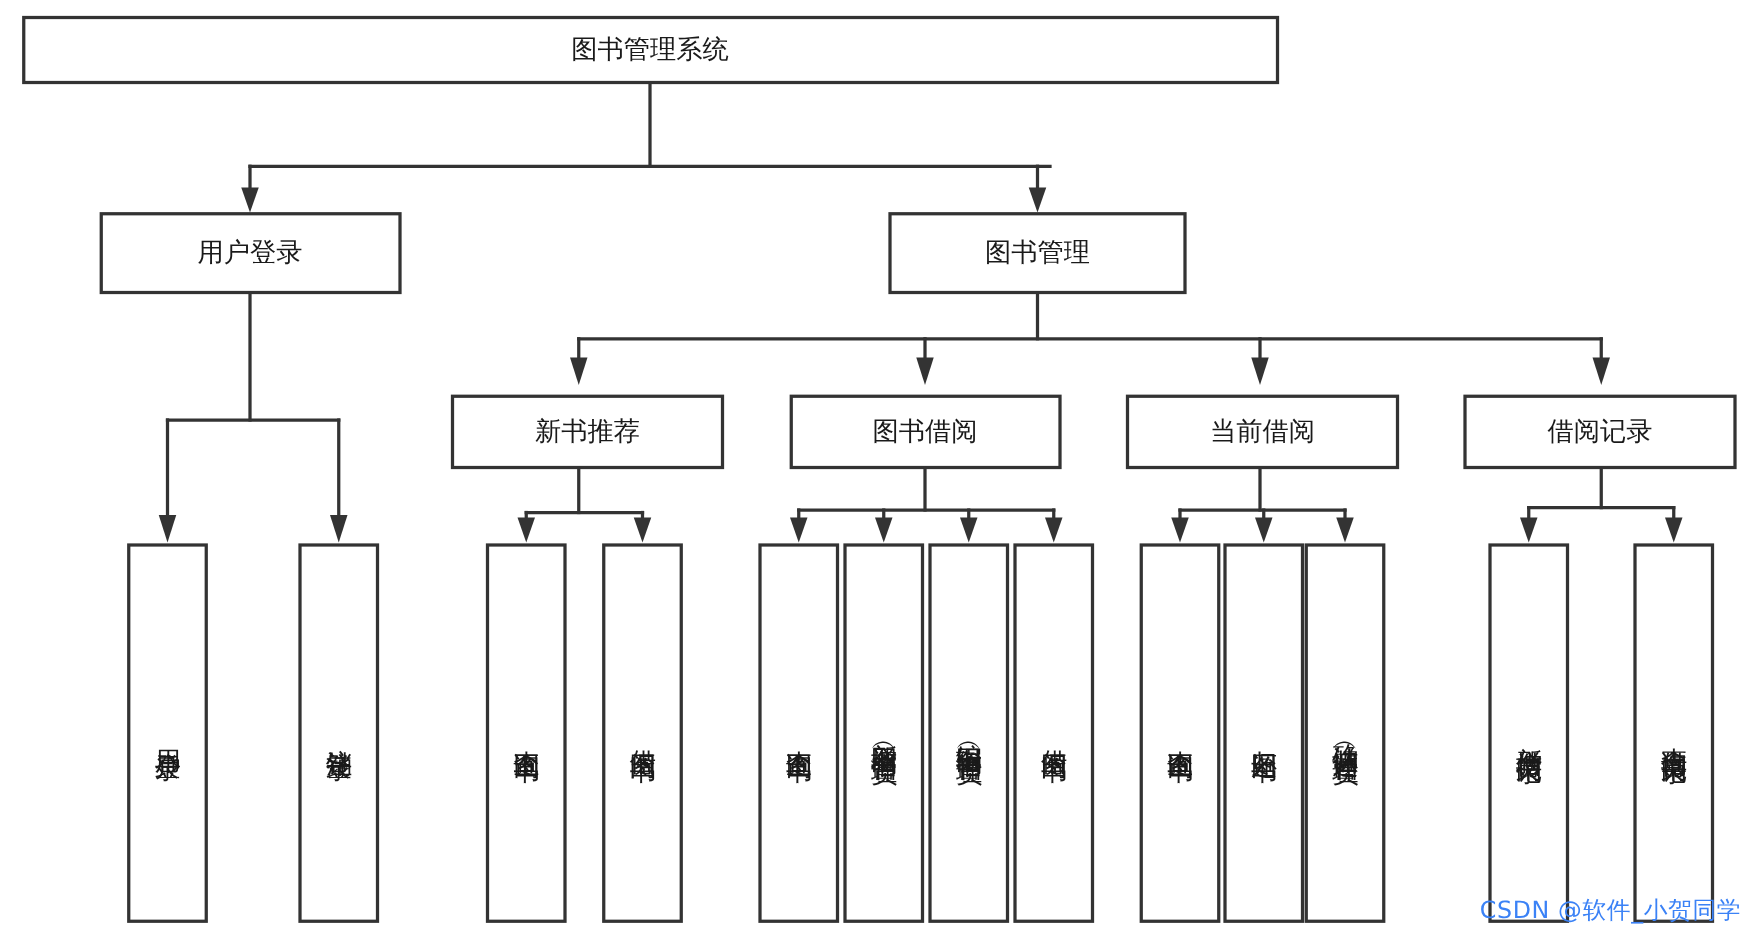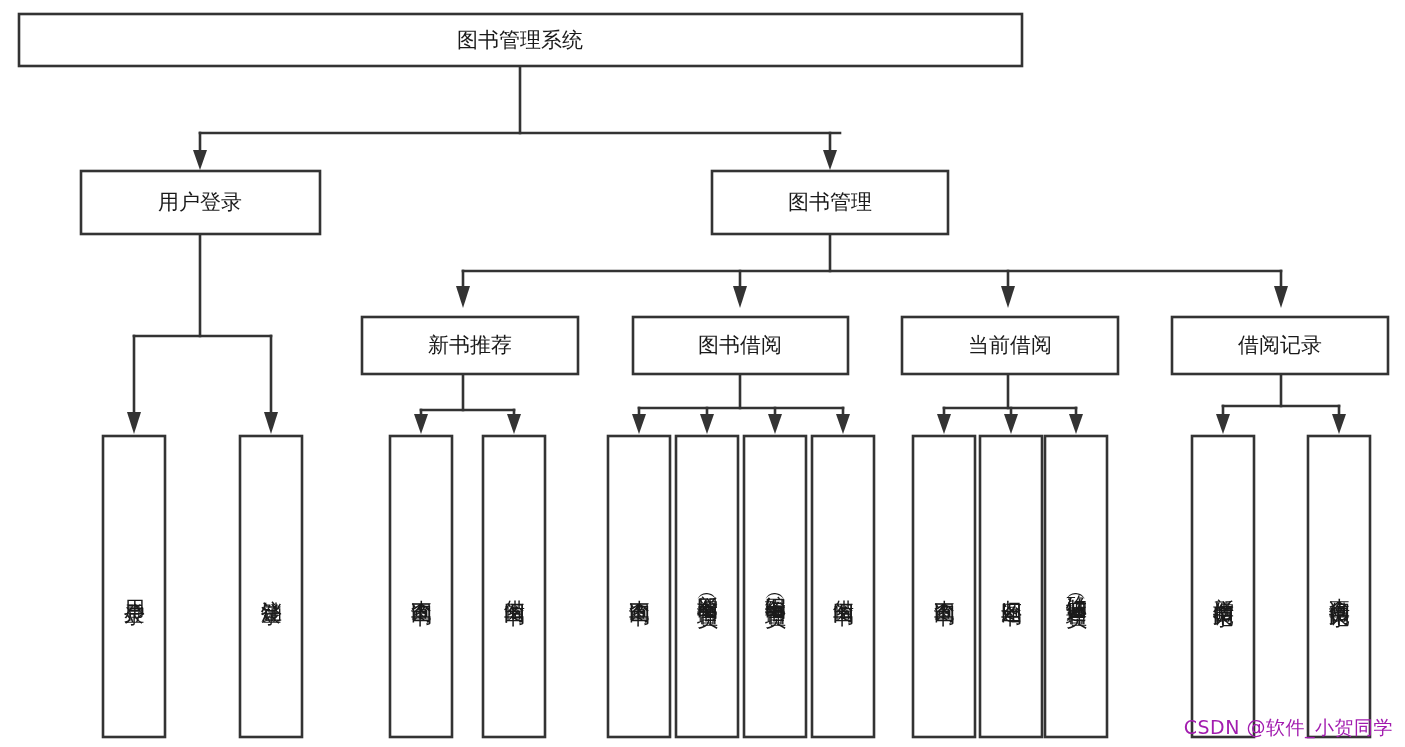--- a/index.html
+++ b/index.html
@@ -66,21 +66,21 @@
     align-items: center;
     justify-content: center;
     pointer-events: none;
   }
   .watermark {
     position: absolute;
     right: 12px;
     bottom: 6px;
     font-family: "DejaVu Sans", "Liberation Sans", sans-serif;
     font-size: 19px;
-    color: #a21caf;
+    color: #3b82f6;
     letter-spacing: 0.5px;
     white-space: nowrap;
   }
 </style>
 </head>
 <body>
 
 <div id="diagram-root">
 
   <svg id="tree-svg" viewBox="0 0 1405 747">

